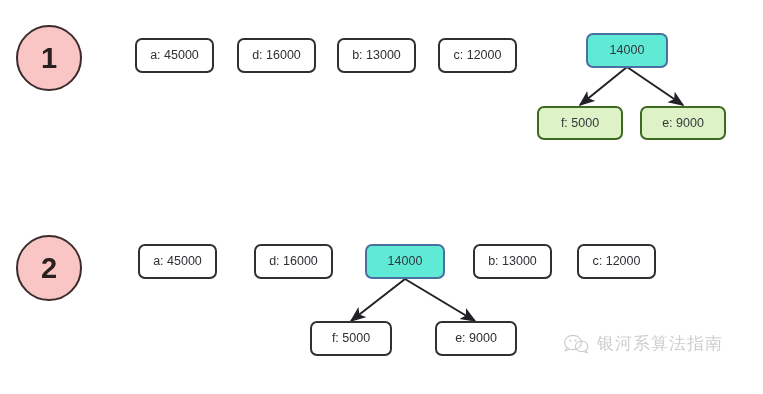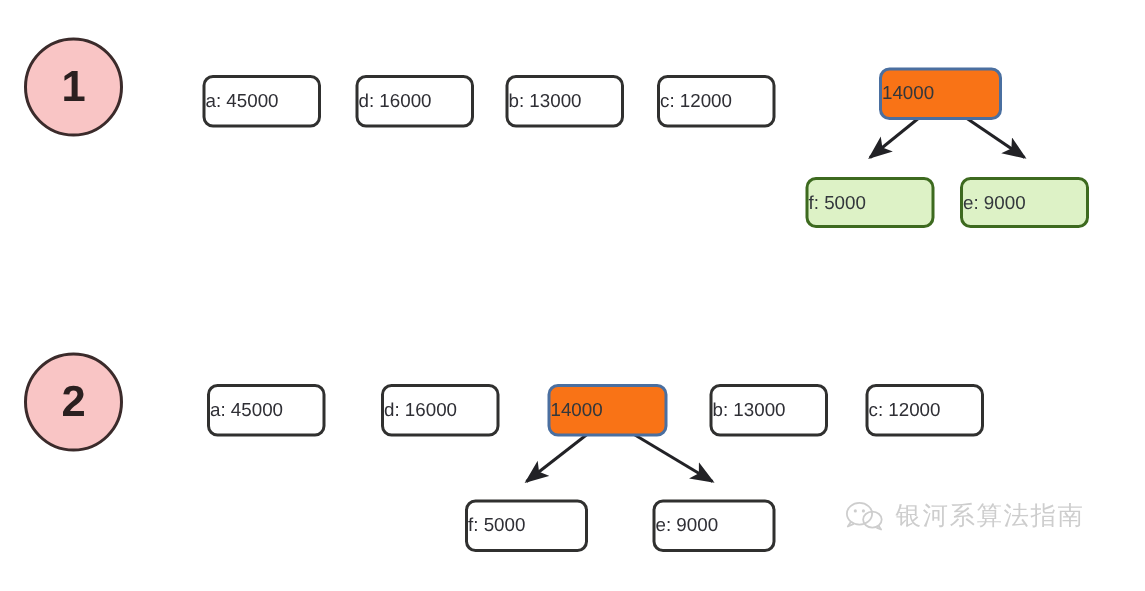--- a/index.html
+++ b/index.html
@@ -42,32 +42,32 @@
     letter-spacing: 0px;
   }
 
   
   .node {
     position: absolute;
     box-sizing: border-box;
     border-radius: 7px;
     display: flex;
     align-items: center;
+    justify-content: center;
     font-size: 12.5px;
     line-height: 1;
     white-space: nowrap;
     color: #2f2f35;
-    margin-top: 12px;
   }
   .node.white {
     background: #ffffff;
     border: 2px solid #30302f;
   }
   .node.blue {
-    background: #f97316;
+    background: #5eead4;
     border: 2px solid #4a6fa0;
     color: #33373c;
   }
   .node.green {
     background: #ddf2c6;
     border: 2px solid #3d6a1f;
     color: #33373c;
   }
 
   

